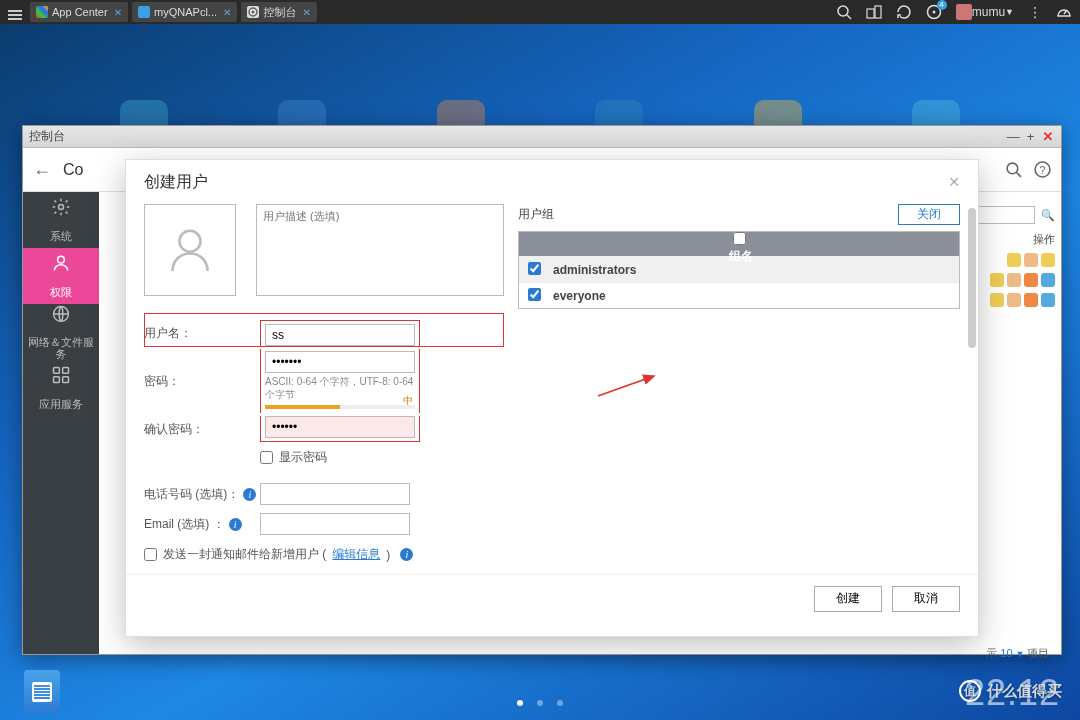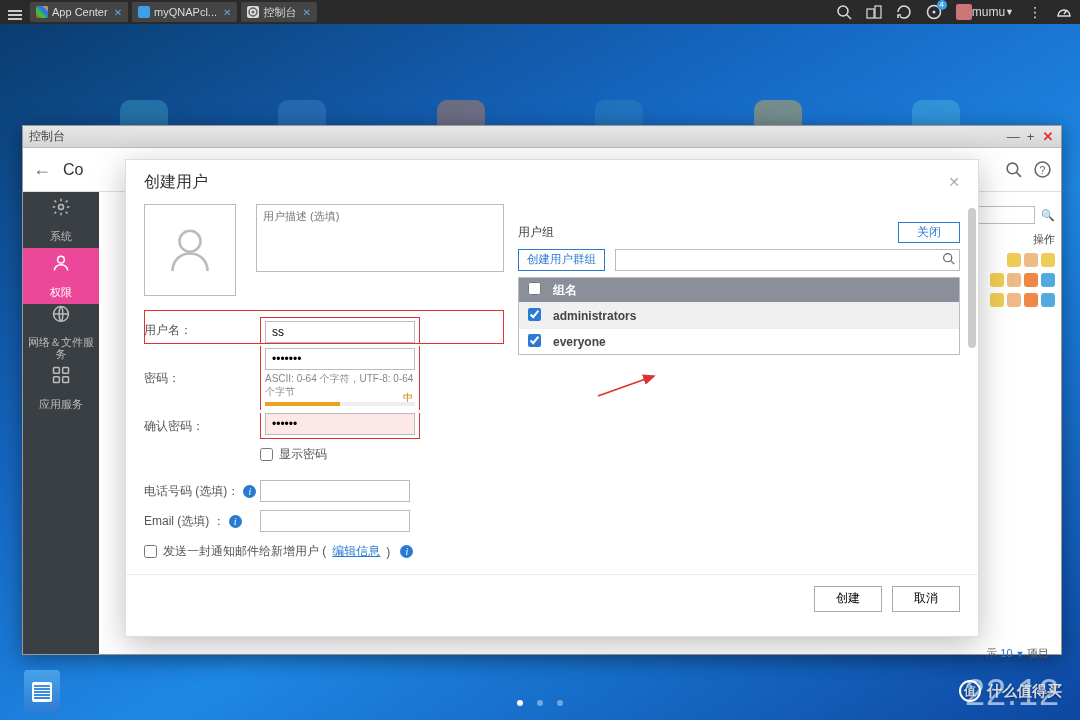--- a/index.html
+++ b/index.html
@@ -44,50 +44,50 @@
 .modal-head { height: 44px; display: flex; align-items: center; padding: 0 18px; font-size: 16px; color: #333; }
 .modal-head .close { margin-left: auto; color: #aaa; cursor: pointer; font-size: 14px; }
 .modal-body { height: 370px; padding: 0 18px; display: flex; gap: 14px; overflow: hidden; }
 
 
 .left-col { width: 360px; font-size: 12px; color: #555; }
 .avatar-block { display: flex; gap: 20px; margin-bottom: 14px; }
 .avatar { width: 92px; height: 92px; border: 1px solid #bbb; display: flex; align-items: center; justify-content: center; }
 .avatar svg { width: 56px; height: 56px; stroke: #bbb; fill: none; stroke-width: 3; }
 .desc-box { flex: 1; }
-.desc-box textarea { width: 100%; height: 68px; border: 1px solid #bbb; padding: 4px 6px; font-size: 11px; color: #888; resize: none; }
+.desc-box textarea { width: 100%; height: 92px; border: 1px solid #bbb; padding: 4px 6px; font-size: 11px; color: #888; resize: none; }
 
 .form-row { display: flex; align-items: center; min-height: 28px; margin-bottom: 2px; }
 .form-row label { width: 116px; }
 .form-row input[type=text], .form-row input[type=password] { width: 150px; height: 22px; border: 1px solid #bbb; padding: 0 6px; font-size: 12px; }
 
 .highlight-block { border: 1px solid #d33; padding: 2px; margin-bottom: 6px; }
 .highlight-block .form-row { margin-bottom: 0; }
 .hint { font-size: 10px; color: #888; padding: 2px 0 2px 0; line-height: 1.3; }
 .strength-bar { height: 4px; background: #eee; display: flex; margin: 2px 0; position: relative; }
 .strength-bar .fill { width: 50%; background: #f0a020; }
 .strength-bar .lbl { position: absolute; right: 2px; top: -11px; font-size: 10px; color: #d08000; }
 .confirm-field input { background: #fde; }
 .show-pwd { display: flex; align-items: center; gap: 6px; margin: 6px 0 14px 116px; }
 .info-icon { display:inline-block; width:13px; height:13px; background:#2a7ad4; color:#fff; border-radius:50%; font-size:10px; text-align:center; line-height:13px; font-style: italic; font-family: Georgia, serif; margin-left:4px; }
 .notify-row { display:flex; align-items:center; gap:6px; }
 .notify-row a { color:#2a7ad4; text-decoration: underline; }
 
 
-.right-col { flex: 1; font-size: 12px; color: #444; position: relative; margin-top: 18px; }
+.right-col { flex: 1; font-size: 12px; color: #444; position: relative; }
 .rc-head { display: flex; align-items: center; margin-bottom: 6px; }
 .rc-head .title { font-size: 12px; }
 .rc-head .close-btn { margin-left: auto; border: 1px solid #2a7ad4; color: #2a7ad4; padding: 1px 18px; cursor: pointer; font-size: 12px; }
 .rc-ctrl { display: flex; gap: 10px; margin-bottom: 6px; }
 .rc-ctrl .create-grp { border: 1px solid #2a7ad4; color: #2a7ad4; padding: 2px 8px; cursor: pointer; font-size: 11.5px; }
 .rc-ctrl .search { flex: 1; border: 1px solid #bbb; height: 22px; display: flex; align-items: center; }
 .rc-ctrl .search input { border: none; flex: 1; padding: 0 6px; height: 100%; outline: none; }
 .rc-ctrl .search .sicon { width: 22px; text-align: center; color: #666; }
 .grp-table { border: 1px solid #bbb; }
-.grp-table .thead { background: #8a8f99; color: #fff; display: flex; align-items: center; height: 24px; }
+.grp-table .thead { background: #8a8f99; color: #fff; display: flex; align-items: center; height: 24px; flex-direction: column; }
 .grp-table .cell-chk { width: 30px; text-align: center; }
 .grp-table .cell-name { flex: 1; padding-left: 4px; font-weight: bold; }
 .grp-table .row { display: flex; align-items: center; height: 26px; border-top: 1px solid #eee; }
 .grp-table .row.sel { background: #f0f0f0; }
 .grp-table .row input[type=checkbox] { accent-color: #2a7ad4; }
 
 
 .arrow-annot { position: absolute; left: 470px; top: 212px; pointer-events: none; }
 .arrow-annot svg { overflow: visible; }
 
@@ -354,32 +354,20 @@
             <span>)</span>
           <span class="info-icon">i</span>
         </div>
       </div>
 
       <div class="right-col">
         <div class="rc-head">
           <span class="title">用户组</span>
           <span class="close-btn">关闭</span>
         </div>
-        <div class="rc-ctrl">
-          <span class="create-grp">创建用户群组</span>
-          <div class="search">
-            <input type="text" style="">
-            <span class="sicon">
-              <svg width="13" height="13" viewBox="0 0 16 16">
-                  <circle cx="7" cy="7" r="5" fill="none" stroke="#666" stroke-width="1.5"></circle>
-                  <line x1="11" y1="11" x2="15" y2="15" stroke="#666" stroke-width="1.5"></line>
-                </svg>
-            </span>
-          </div>
-        </div>
         <div class="grp-table">
           <div class="thead">
             <div class="cell-chk"><input type="checkbox" style=""></div>
             <div class="cell-name">组名</div>
           </div>
           <div class="row sel">
             <div class="cell-chk"><input type="checkbox" checked="" style=""></div>
             <div class="cell-name">administrators</div>
           </div>
           <div class="row">

